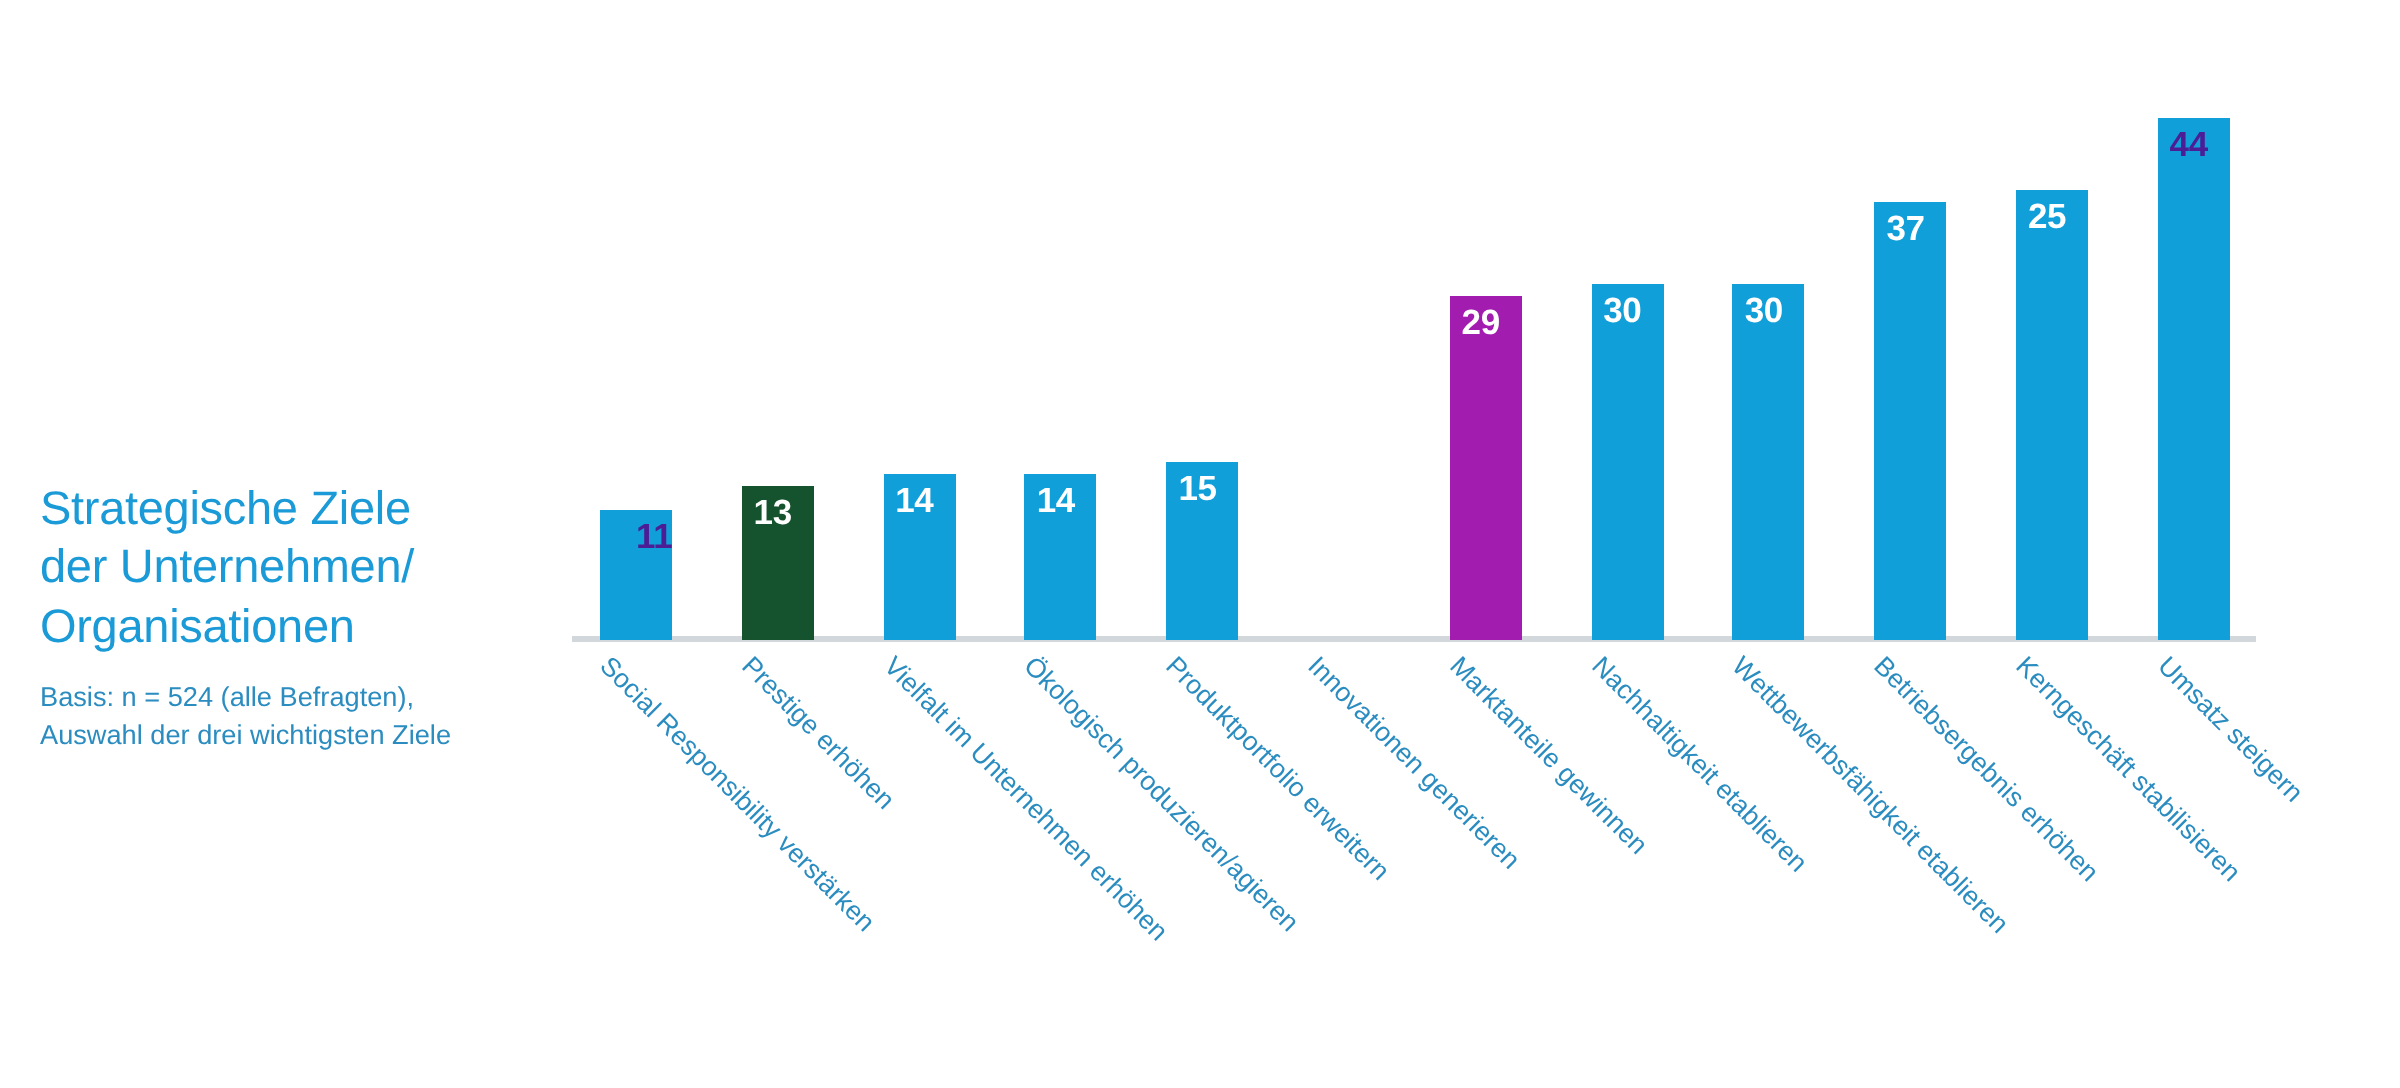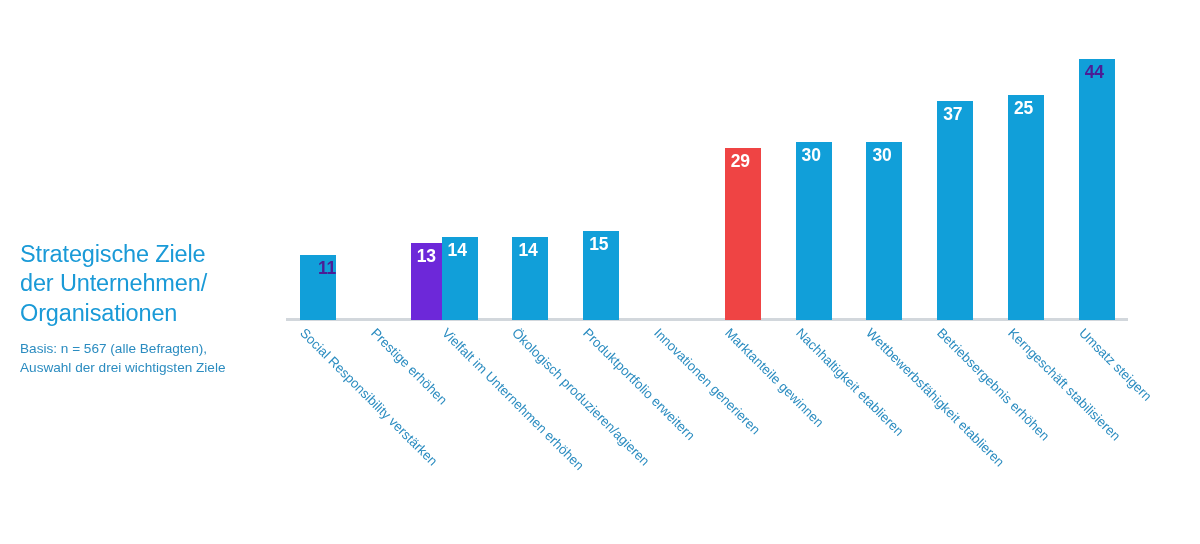--- a/index.html
+++ b/index.html
@@ -100,54 +100,54 @@
 </style>
 </head>
 <body>
 
 <div id="figure">
 
   <div class="caption-block">
     <div class="chart-title">Strategische Ziele
 der Unternehmen/
 Organisationen</div>
-    <div class="chart-subtitle">Basis: n = 567 (alle Befragten),
+    <div class="chart-subtitle">Basis: n = 524 (alle Befragten),
 Auswahl der drei wichtigsten Ziele</div>
   </div>
 
   <div class="axis-line"></div>
 
   <div class="plot" id="plot">
       <div class="bar-group" style="left: 14px; height: 65.23px;">
         <div class="bar" style="height: 65.23px; background: rgb(17, 159, 217);">
           <span class="bar-value" style="color: #4c1d95; margin-left: 12px;">11</span>
         </div>
       </div>
       <div class="bar-group" style="left: 84.8px; height: 77.09px;">
-        <div class="bar" style="height: 77.09px; background: #6d28d9; margin-left: 40px;">
+        <div class="bar" style="height: 77.09px; background: #14532d;">
           <span class="bar-value" style="color: rgb(255, 255, 255);">13</span>
         </div>
       </div>
       <div class="bar-group" style="left: 155.6px; height: 83.02px;">
         <div class="bar" style="height: 83.02px; background: rgb(17, 159, 217);">
           <span class="bar-value" style="color: rgb(255, 255, 255);">14</span>
         </div>
       </div>
       <div class="bar-group" style="left: 226.4px; height: 83.02px;">
         <div class="bar" style="height: 83.02px; background: rgb(17, 159, 217);">
           <span class="bar-value" style="color: rgb(255, 255, 255);">14</span>
         </div>
       </div>
       <div class="bar-group" style="left: 297.2px; height: 88.95px; padding-left: 36px;">
         <div class="bar" style="height: 88.95px; background: rgb(17, 159, 217);">
           <span class="bar-value" style="color: rgb(255, 255, 255);">15</span>
         </div>
       </div>
       <div class="bar-group" style="left: 438.8px; height: 171.97px;">
-        <div class="bar" style="height: 171.97px; background: #ef4444;">
+        <div class="bar" style="height: 171.97px; background: #a21caf;">
           <span class="bar-value" style="color: rgb(255, 255, 255);">29</span>
         </div>
       </div>
       <div class="bar-group" style="left: 509.6px; height: 177.9px;">
         <div class="bar" style="height: 177.9px; background: rgb(17, 159, 217);">
           <span class="bar-value" style="color: rgb(255, 255, 255);">30</span>
         </div>
       </div>
       <div class="bar-group" style="left: 580.4px; height: 177.9px;">
         <div class="bar" style="height: 177.9px; background: rgb(17, 159, 217);">

